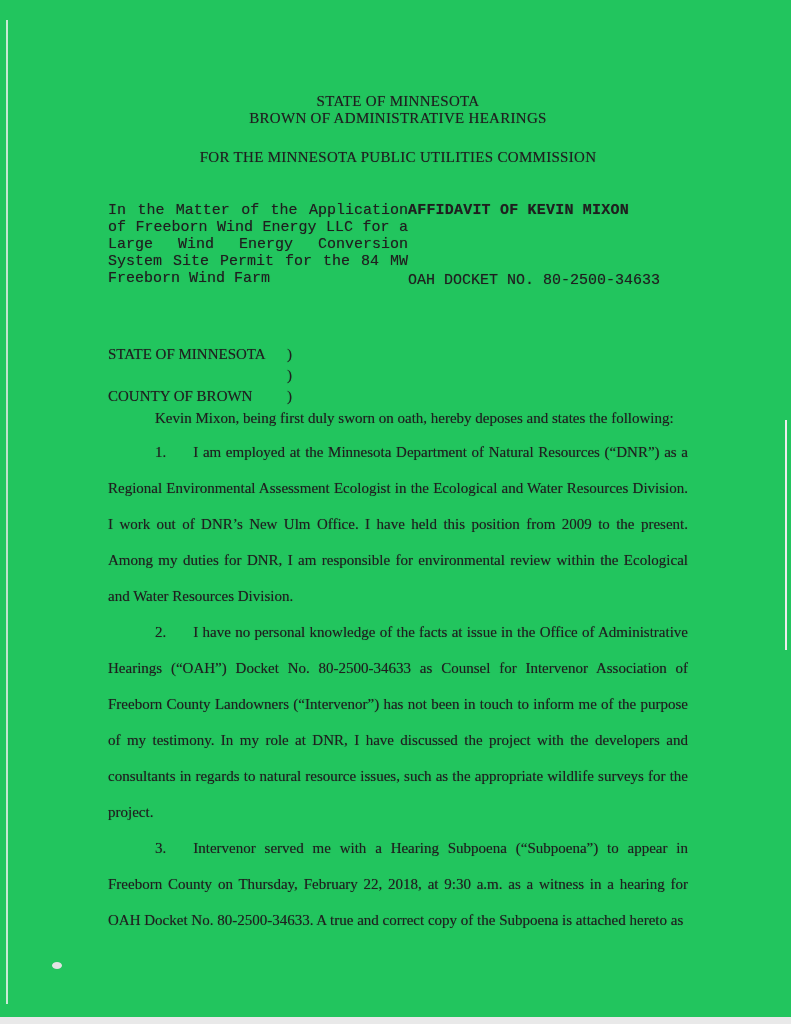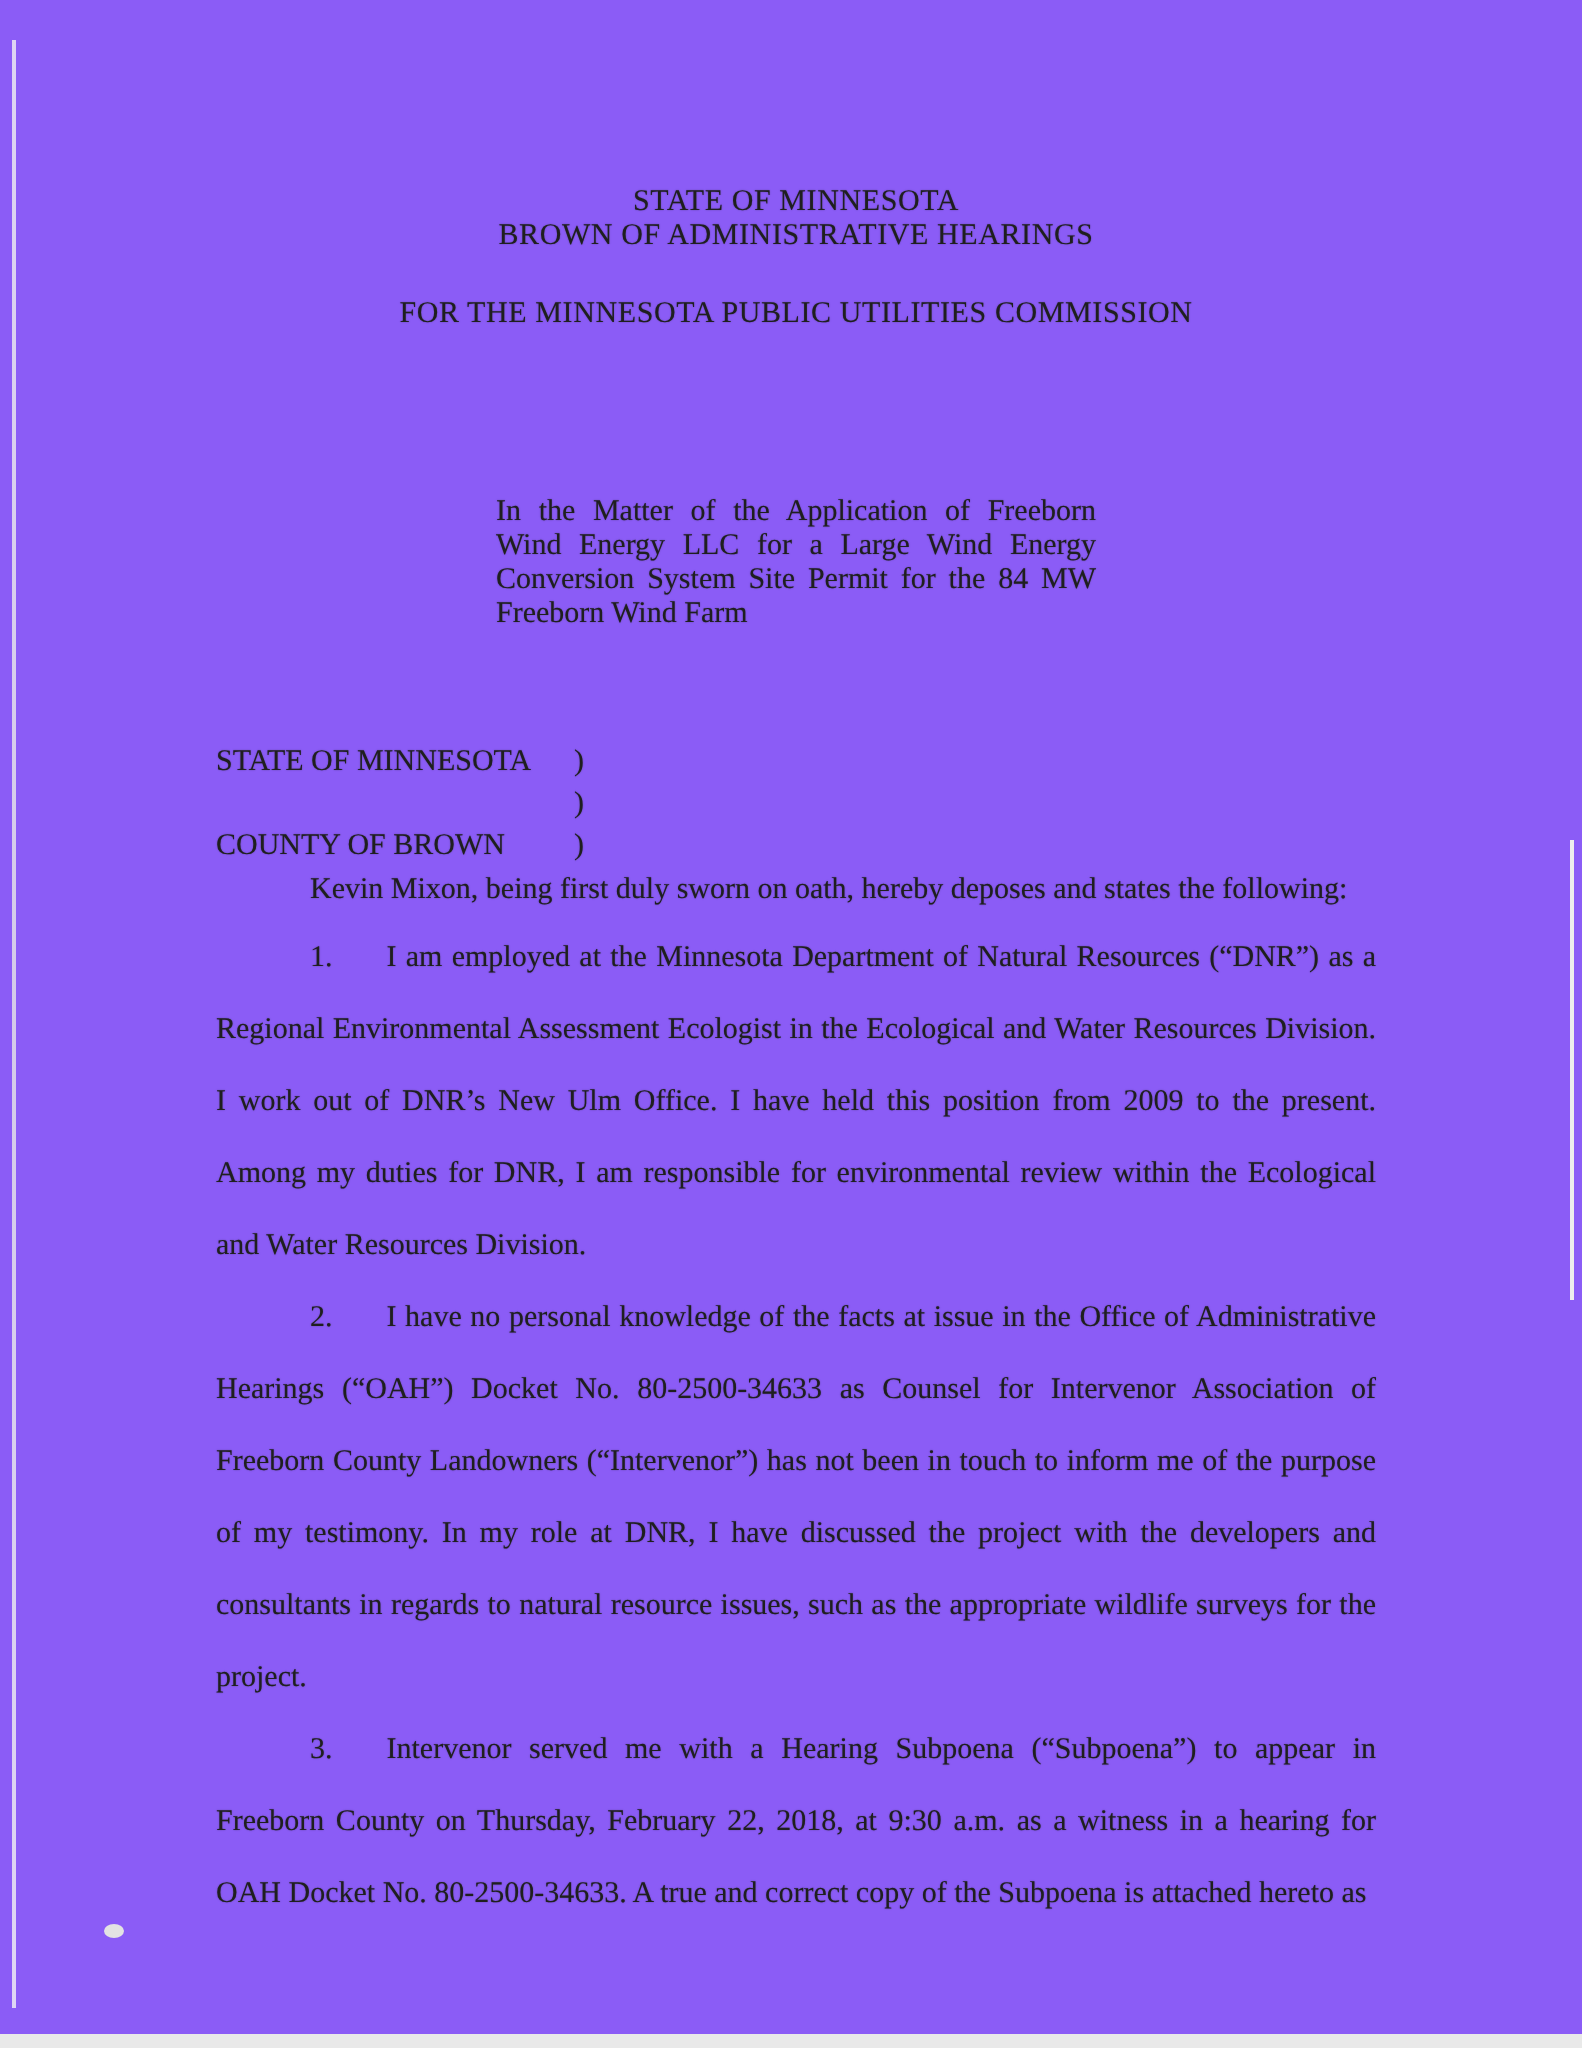--- a/index.html
+++ b/index.html
@@ -6,21 +6,21 @@
 
   html, body {
     width: 791px;
     background: #ffffff;
   }
 
   .page {
     position: relative;
     width: 791px;
     height: 1024px;
-    background: #8b5cf6;
+    background: #22c55e;
     overflow: hidden;
     font-family: "Liberation Serif", "DejaVu Serif", serif;
     color: #1f1f1f;
     text-shadow: 0 0 0.7px rgba(35,35,35,0.55);
   }
 
   
   .scan-bottom-strip {
     position: absolute;
     left: 0; right: 0; bottom: 0;
@@ -57,24 +57,25 @@
   
   .court-header {
     text-align: center;
     line-height: 17px;
     letter-spacing: 0.3px;
   }
   .court-header .line3 { margin-top: 22px; }
 
   
   .caption {
-    margin-top: 82px;
+    margin-top: 36px;
     display: flex;
-    justify-content: center;
+    justify-content: flex-start;
     align-items: flex-start;
+    font-family: Liberation Mono, monospace;
   }
   .caption-left {
     width: 300px;
     text-align: justify;
     line-height: 17px;
   }
   .caption-right { width: 218px; }
   .affidavit-title {
     font-weight: bold;
     letter-spacing: 0.2px;
@@ -119,20 +120,24 @@
   <div class="content">
 
     <header class="court-header">
       <div>STATE OF MINNESOTA</div>
       <div>BROWN OF ADMINISTRATIVE HEARINGS</div>
       <div class="line3">FOR THE MINNESOTA PUBLIC UTILITIES COMMISSION</div>
     </header>
 
     <section class="caption">
       <div class="caption-left">In the Matter of the Application of Freeborn Wind Energy LLC for a Large Wind Energy Conversion System Site Permit for the 84 MW Freeborn Wind Farm</div>
+      <div class="caption-right">
+        <div class="affidavit-title">AFFIDAVIT OF KEVIN MIXON</div>
+        <div class="docket-number">OAH DOCKET NO. 80-2500-34633</div>
+      </div>
     </section>
 
     <section class="venue">
       <div class="venue-row">
         <span>STATE OF MINNESOTA</span>
         <span>)</span>
         <span></span>
       </div>
       <div class="venue-row">
         <span></span>

